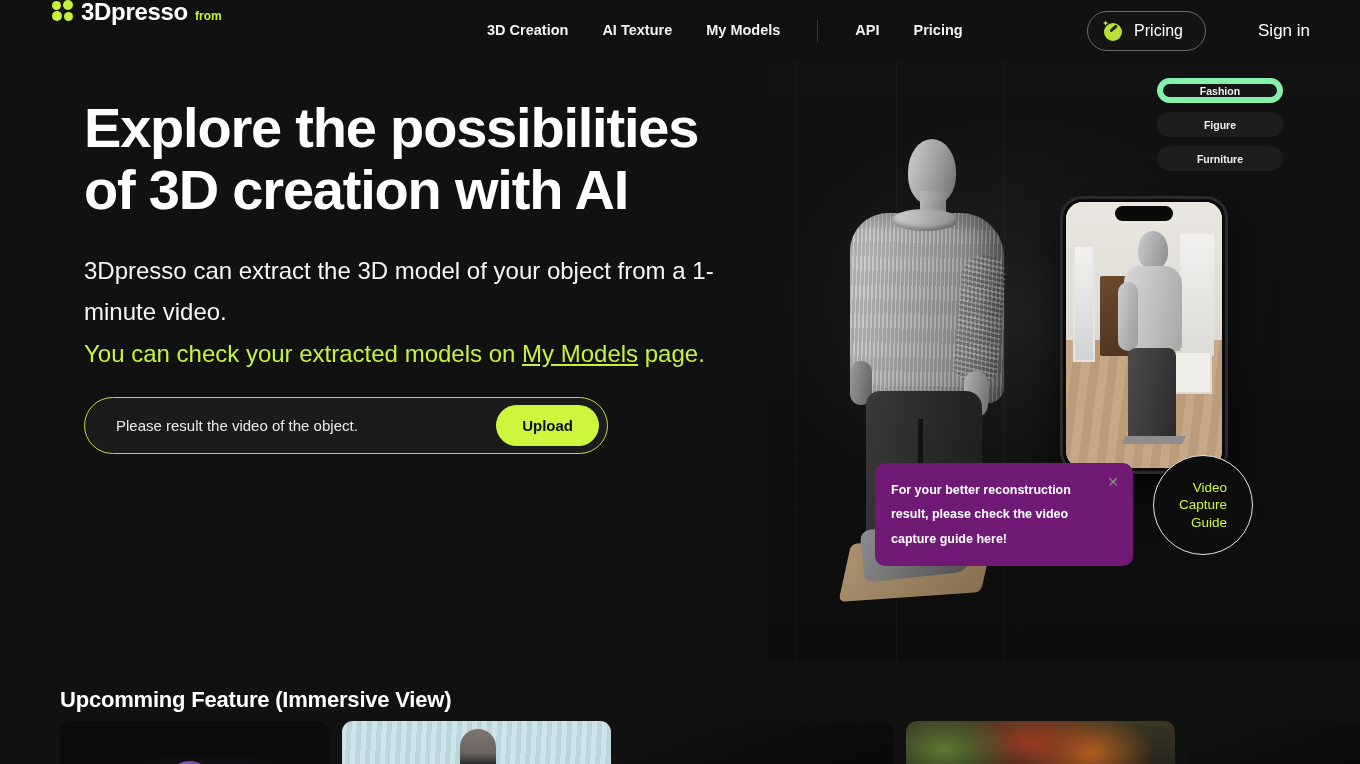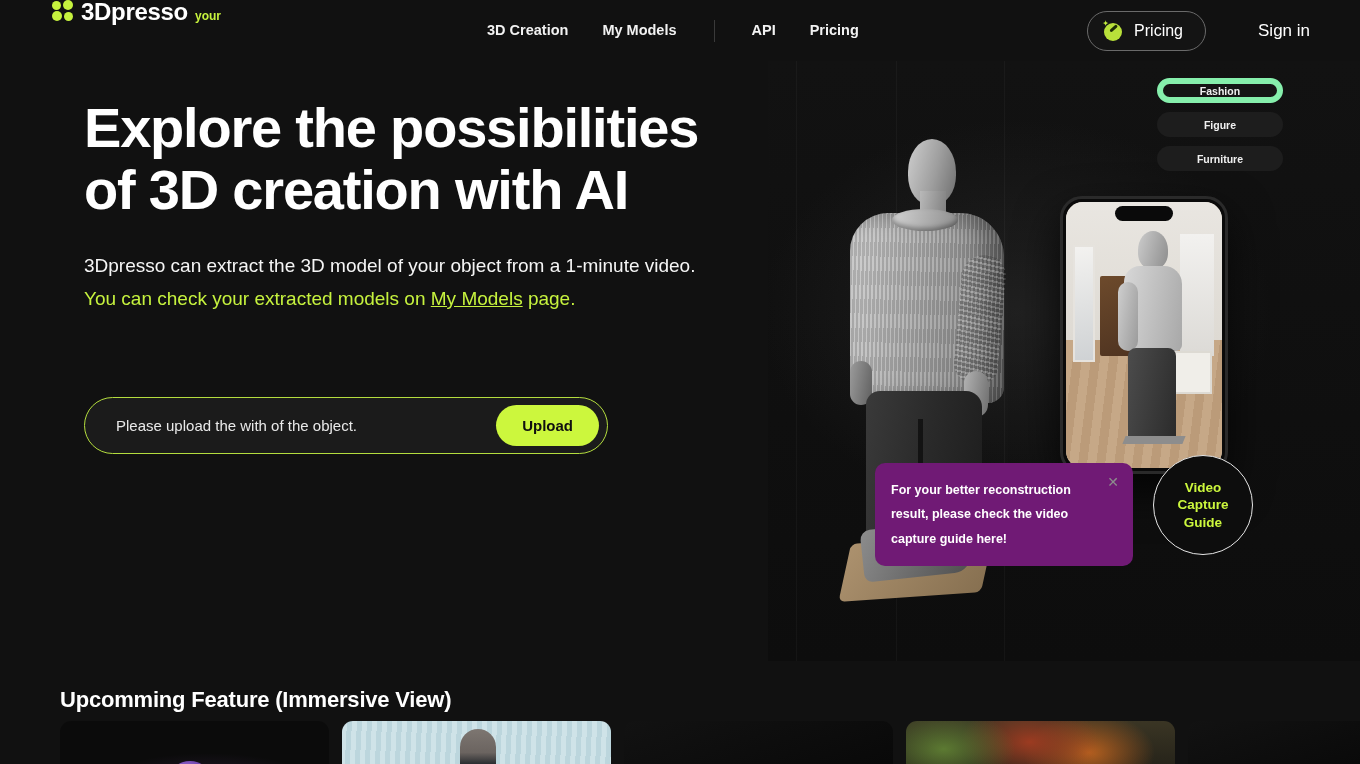--- a/index.html
+++ b/index.html
@@ -56,21 +56,21 @@
   .signin { font-size: 17px; color: #ffffff; cursor: pointer; padding: 0 6px; margin-left: 32px; }
 
   
   .hero { position: absolute; top: 61px; left: 0; width: 1360px; height: 600px; }
 
   .hero-copy { position: absolute; left: 84px; top: 36px; width: 660px; }
   .hero-title {
     font-size: 56px; font-weight: bold; color: #ffffff; line-height: 1.1;
     letter-spacing: -1.2px; white-space: pre-line;
   }
-  .hero-sub { margin-top: 30px; font-size: 19px; line-height: 1.72; }
+  .hero-sub { margin-top: 30px; font-size: 24px; line-height: 1.72; }
   .hero-sub .l1 { color: #f5f5f5; display: block; }
   .hero-sub .l2 { color: #c6f23e; display: block; }
   .hero-sub .l2 a { color: #c6f23e; text-decoration: underline; }
 
   .upload-bar {
     position: absolute; left: 84px; top: 336px;
     width: 524px; height: 57px;
     border: 1px solid #b4dd3e; border-radius: 999px;
     background: #1b1b1b;
     display: flex; align-items: center; justify-content: space-between;
@@ -202,21 +202,21 @@
     color: #8d8d8d; font-size: 14px; line-height: 16px; text-align: center; cursor: pointer;
   }
 
   
   .guide-badge {
     position: absolute; left: 385px; top: 394px; width: 100px; height: 100px;
     border-radius: 50%; border: 1px solid #e6e6e6; background: #0d0d0d;
     display: flex; align-items: center; justify-content: center; z-index: 21; cursor: pointer;
   }
   .guide-badge span {
-    font-size: 13.5px; font-weight: bold; color: #ccf73d; line-height: 1.28; text-align: center; white-space: pre-line;
+    font-size: 13.5px; font-weight: normal; color: #ccf73d; line-height: 1.28; text-align: right; white-space: pre-line;
   }
 
   
   .upcoming { position: absolute; left: 0; top: 661px; width: 1360px; height: 103px; }
   .upcoming h2 {
     position: absolute; left: 60px; top: 26px;
     font-size: 22px; font-weight: bold; color: #ffffff; letter-spacing: -0.2px;
   }
   .card-row { position: absolute; left: 60px; top: 60px; display: flex; gap: 13px; }
   .card { width: 269px; height: 70px; border-radius: 11px; overflow: hidden; background: #0a0a0a; cursor: pointer; }
@@ -252,25 +252,26 @@
 
   <div class="header">
     <div class="brand">
       <span class="logo-mark">
         <i class="d1"></i>
           <i class="d2"></i>
           <i class="d3"></i>
           <i class="d4"></i>
       </span>
       <span class="brand-name">3Dpresso</span>
-      <span class="brand-beta">your</span>
+      <span class="brand-beta">from</span>
     </div>
 
     <nav class="nav">
       <a href="#">3D Creation</a>
+      <a href="#">AI Texture</a>
       <a href="#">My Models</a>
       <span class="nav-divider"></span>
       <a href="#">API</a>
       <a href="#">Pricing</a>
     </nav>
 
     <div class="header-right">
       <button class="pricing-btn">
         <span class="coin-icon">
           <span class="spark">✦</span>
@@ -288,21 +289,21 @@
     <div class="hero-copy">
       <h1 class="hero-title">Explore the possibilities
 of 3D creation with AI</h1>
       <div class="hero-sub">
         <span class="l1">3Dpresso can extract the 3D model of your object from a 1-minute video.</span>
         <span class="l2"><span>You can check your extracted models on </span><a href="#">My Models</a><span> page.</span></span>
       </div>
     </div>
 
     <div class="upload-bar">
-      <span class="upload-hint">Please upload the with of the object.</span>
+      <span class="upload-hint">Please result the video of the object.</span>
       <button class="upload-btn">Upload</button>
     </div>
 
     <div class="hero-visual">
       <div class="visual-bg"></div>
       <span class="studio-stripe" style="left:28px"></span>
       <span class="studio-stripe" style="left:128px"></span>
       <span class="studio-stripe" style="left:236px"></span>
 
       <div class="chips">

